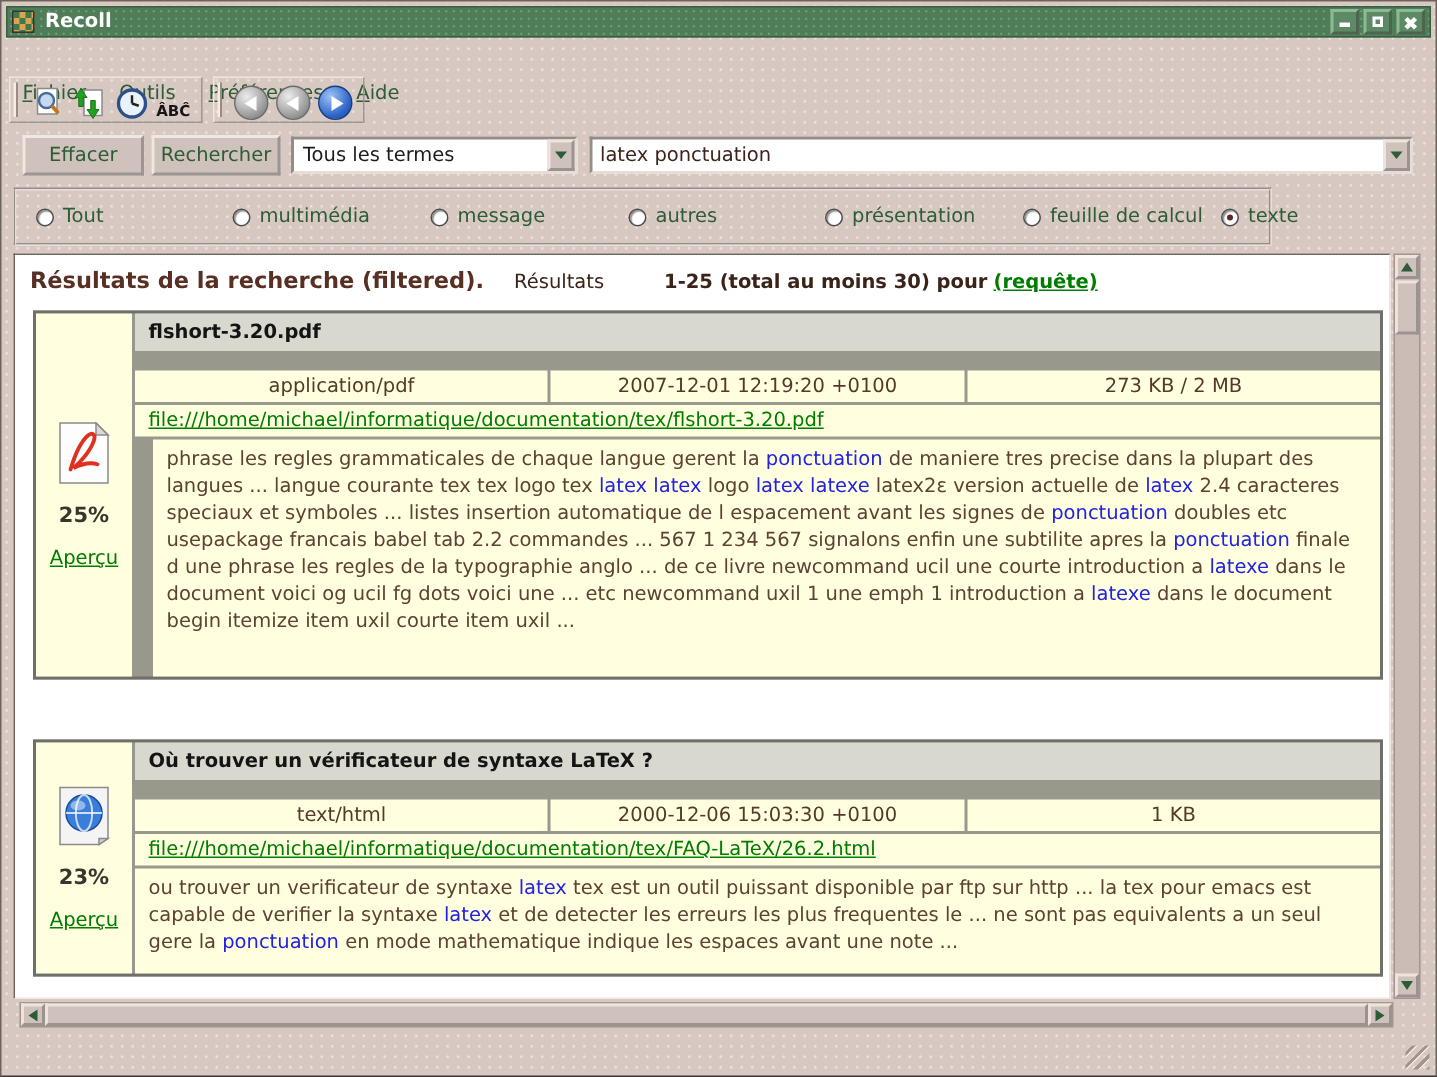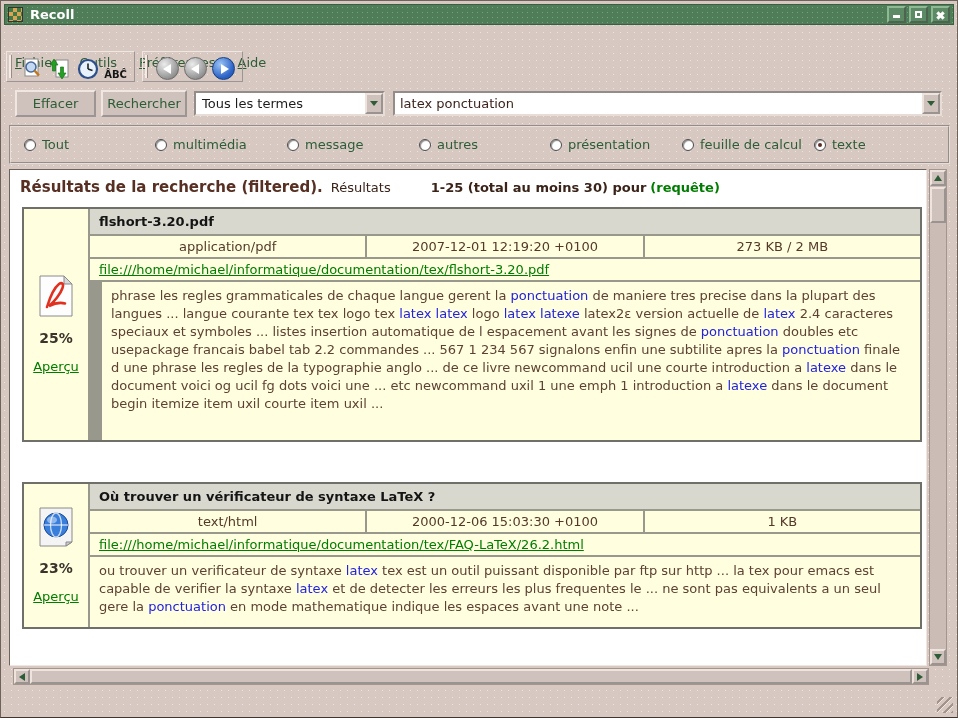--- a/index.html
+++ b/index.html
@@ -64,50 +64,50 @@
   #combo-type  { left: 193px; width: 191px; color: #1c1c1c; }
   #combo-query { left: 392px; width: 549px; }
   .combo-text { padding-left: 6px; }
   .combo-btn { margin-left: auto; width: 18px; align-self: stretch; background: var(--button-face);
     border: 2px outset #efe3de; display: flex; align-items: center; justify-content: center; }
   .dn-arrow { width:0; height:0; border-left:4px solid transparent; border-right:4px solid transparent; border-top:5px solid var(--text-green); }
   #query-input { flex: 1; border: none; outline: none; background: transparent;
     font: 13px "DejaVu Sans", sans-serif; color: #3c241c; padding: 0 5px; }
 
   
-  .filters { position: absolute; left: 8px; top: 124px; width: 941px; height: 39px;
+  .filters { position: absolute; left: 8px; top: 124px; width: 839px; height: 39px;
     border: 2px groove #e8ddd8; }
   .radio-item { position: absolute; top: 10px; display: flex; align-items: center; gap: 6px;
     color: var(--text-green); }
   .rb { width: 12px; height: 12px; border-radius: 50%; background: #fff; border: 1px solid #4c4c4c;
     box-shadow: inset 1px 1px 1px rgba(0,0,0,.45); position: relative; }
   .radio-item.checked .rb::after { content:""; position: absolute; inset: 3px; border-radius: 50%;
     background: var(--radio-dot); }
 
   
   .results-panel { position: absolute; left: 8px; top: 168px; width: 918px; height: 497px;
     background: #fff; border: 1px solid; border-color: #6e625c #efe6e2 #efe6e2 #6e625c;
     overflow: hidden; padding: 7px 8px 0 10px; }
   .results-header { margin: 1px 0 11px 0; }
-  .rh-title { font-size: 15px; font-weight: bold; color: var(--header-maroon); margin-right: 8px; }
+  .rh-title { font-size: 15px; font-weight: bold; color: var(--header-maroon); margin-right: 20px; }
   .rh-sub { font-size: 13px; color: #3a2318; }
   .rh-sub .pre { margin-right: 4px; }
   .rh-bold { font-weight: bold; margin-right: 4px; margin-left: 36px; }
-  .rh-link { font-weight: bold; color: var(--link-green); cursor: pointer; }
+  .rh-link { font-weight: bold; color: var(--link-green); text-decoration: underline; cursor: pointer; }
 
   .result-card { width: 900px; margin-left: 2px; border: 2px solid #70706a; background: #98988c;
     display: grid; grid-template-columns: 64px 1fr; gap: 2px; }
   .left-col { background: var(--cell-yellow); display: flex; flex-direction: column;
     align-items: center; justify-content: center; gap: 13px; padding: 6px 2px; }
   .relevance { font-weight: bold; font-size: 14px; color: #3c342c; }
   .preview-link { color: var(--link-green); text-decoration: underline; cursor: pointer; }
   .right-col { display: grid; grid-template-rows: auto auto auto 1fr; gap: 2px; }
   .r-title { background: #d8d8ce; font-weight: bold; color: #141414; padding: 5px 9px; }
   .r-meta { display: grid; grid-template-columns: 1fr 1fr 1fr; gap: 2px; }
-  .r-meta .cell { background: var(--cell-yellow); text-align: center; color: #54392b; padding: 3px 4px; }
+  .r-meta .cell { background: var(--cell-yellow); text-align: center; color: #54392b; padding: 3px 4px; margin-top: 11px; }
   .r-url { background: var(--cell-yellow); padding: 3px 9px; }
   .r-url a { color: var(--link-green); text-decoration: underline; cursor: pointer; }
   .r-snippet { background: var(--cell-yellow); padding: 5px 9px 8px 9px; line-height: 18px; color: var(--snippet-brown); }
   .r-snippet .hl { color: var(--highlight-blue); }
   #snippet-1 { min-height: 158px; margin-left: 12px; }
   #snippet-2 { min-height: 70px; }
   .card-gap { height: 40px; }
 
   
   .vscroll { position: absolute; left: 928px; top: 168px; width: 18px; height: 497px;

